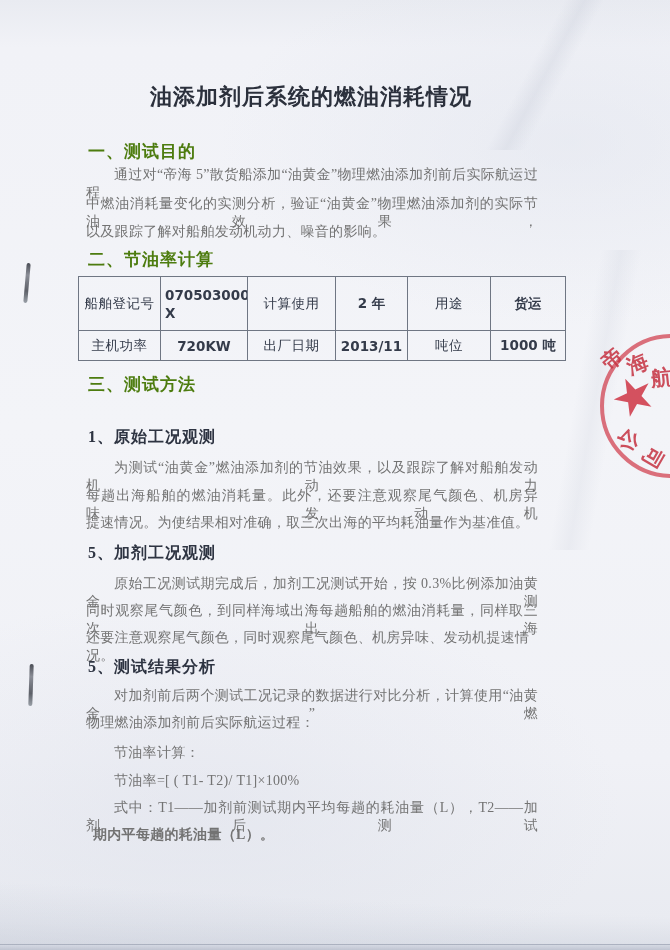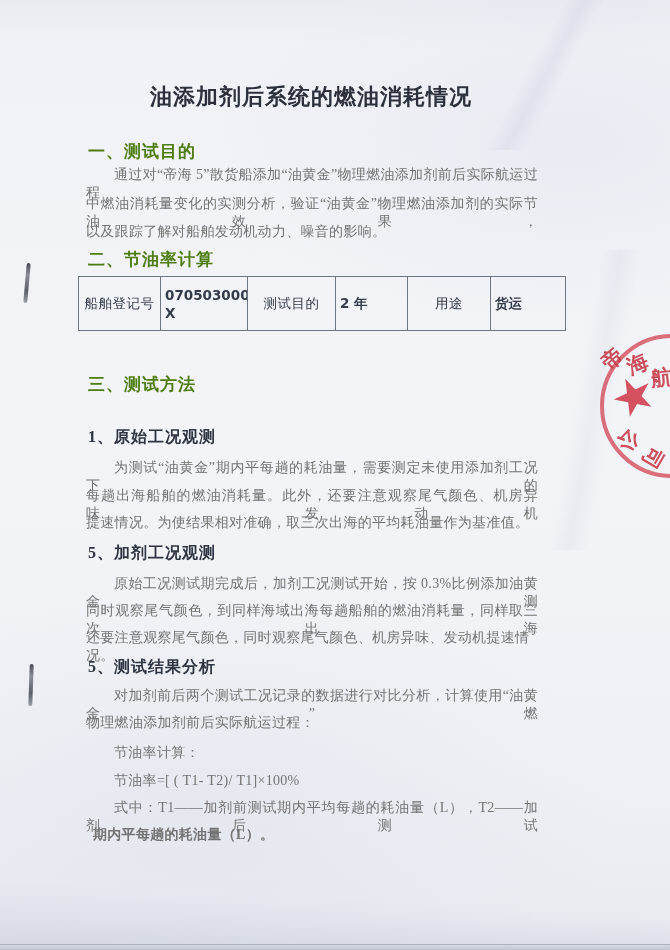--- a/index.html
+++ b/index.html
@@ -34,21 +34,21 @@
     letter-spacing:0.3px;white-space:normal;}
   .jf{text-align:justify;text-align-last:justify;}
   .ind{text-indent:2em;}
   .ind-s{text-indent:0.5em;font-weight:bold;}
 
   table.params{position:absolute;left:78px;top:276px;width:487px;
     border-collapse:collapse;table-layout:fixed;}
   table.params td{border:1px solid #6f7683;font-size:13.5px;color:#343b4a;
     padding:0 4px;vertical-align:middle;overflow:hidden;}
   td.lbl{text-align:center;padding-left:8px;letter-spacing:0.5px;}
-  td.val{font-family:"DejaVu Sans","Liberation Sans",sans-serif;
+  td.val{text-align:center;font-family:"DejaVu Sans","Liberation Sans",sans-serif;
     font-weight:600;font-size:13px;color:#3d4350;}
   td.reg{text-align:left;padding-left:7px;}
   td.reg span{display:block;line-height:18px;}
 
   .stamp{position:absolute;left:0;top:0;width:670px;height:950px;pointer-events:none;}
   .stamp-ring{position:absolute;left:600px;top:334px;width:136px;height:136px;
     border:4px solid rgba(208,60,75,0.72);border-radius:50%;}
   .stamp-char{position:absolute;font-size:21px;font-weight:bold;color:rgba(198,55,70,0.88);}
   .sc0{left:602px;top:345px;transform:rotate(-40deg);}
   .sc1{left:627px;top:350px;transform:rotate(-22deg);}
@@ -87,32 +87,40 @@
       <col style="width:83px">
       <col style="width:75px">
   </colgroup>
   <tbody>
       <tr style="height:54px">
     <td class="lbl">船舶登记号</td>
     <td class="val reg">
       <span>070503000XX</span>
       <span>X</span>
     </td>
-    <td class="lbl">测试目的</td>
+    <td class="lbl">计算使用</td>
     <td class="val">2 年</td>
     <td class="lbl">用途</td>
     <td class="val">货运</td>
+  </tr>
+  <tr style="height:30px">
+    <td class="lbl">主机功率</td>
+    <td class="val">720KW</td>
+    <td class="lbl">出厂日期</td>
+    <td class="val">2013/11</td>
+    <td class="lbl">吨位</td>
+    <td class="val">1000 吨</td>
   </tr>
 </tbody>
   </table>
 
 <div class="h1" style="top:373px">三、测试方法</div>
 
 <div class="h2" style="top:427px">1、原始工况观测</div>
-<div class="line ind jf" style="top:459px">为测试“油黄金”期内平每趟的耗油量，需要测定未使用添加剂工况下的</div>
+<div class="line ind jf" style="top:459px">为测试“油黄金”燃油添加剂的节油效果，以及跟踪了解对船舶发动机动力</div>
 <div class="line jf" style="top:487px">每趟出海船舶的燃油消耗量。此外，还要注意观察尾气颜色、机房异味、发动机</div>
 <div class="line" style="top:514px">提速情况。为使结果相对准确，取三次出海的平均耗油量作为基准值。</div>
 
 <div class="h2" style="top:543px">5、加剂工况观测</div>
 <div class="line ind jf" style="top:575px">原始工况测试期完成后，加剂工况测试开始，按 0.3%比例添加油黄金，测</div>
 <div class="line jf" style="top:602px">同时观察尾气颜色，到同样海域出海每趟船舶的燃油消耗量，同样取三次出海</div>
 <div class="line" style="top:629px">还要注意观察尾气颜色，同时观察尾气颜色、机房异味、发动机提速情况。</div>
 
 <div class="h2" style="top:657px">5、测试结果分析</div>
 <div class="line ind jf" style="top:687px">对加剂前后两个测试工况记录的数据进行对比分析，计算使用“油黄金”燃</div>

